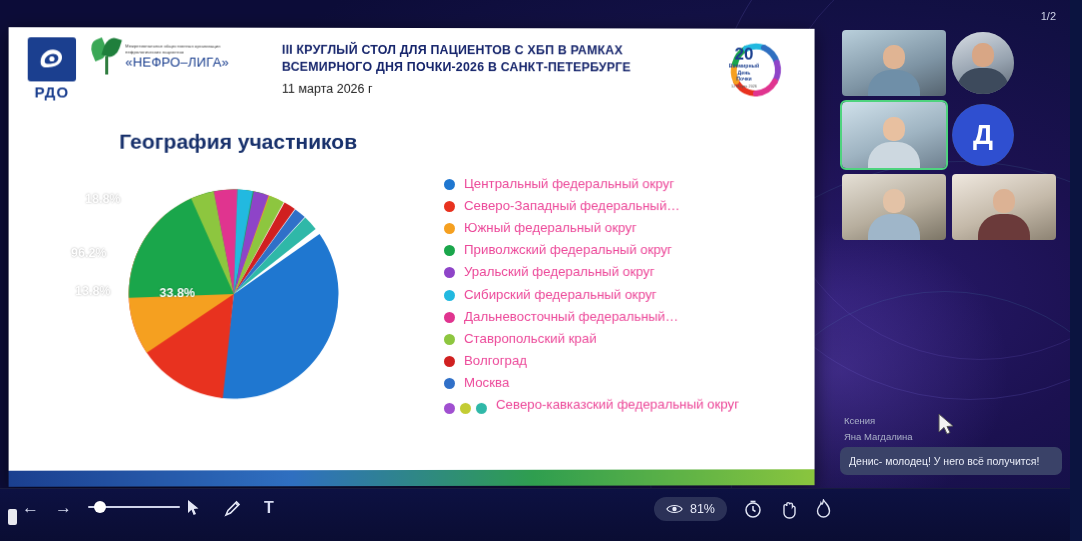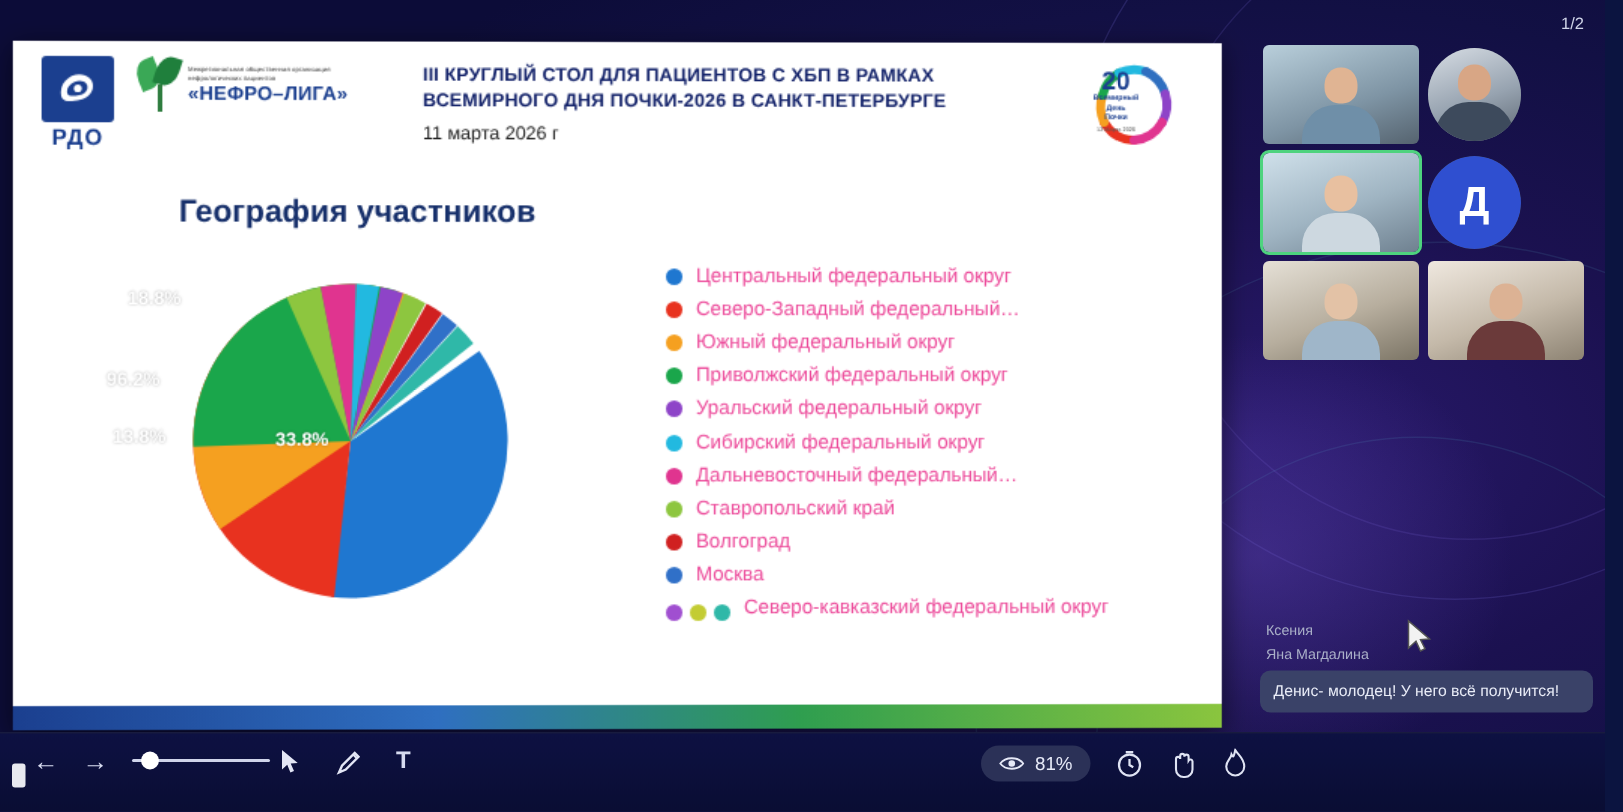--- a/index.html
+++ b/index.html
@@ -77,21 +77,21 @@
     position: absolute; display: block; border-radius: 60% 0 60% 0;
     background: #2f9e4f;
   }
   .leaf i:nth-child(1){ width:15px;height:20px; left:0; top:2px; transform: rotate(-22deg); background:#3aa856;}
   .leaf i:nth-child(2){ width:15px;height:20px; left:13px; top:0; transform: rotate(18deg); background:#1f7f3c;}
   .leaf i:nth-child(3){ width:3px;height:18px; left:14px; top:19px; border-radius:0; background:#2f7d3f;}
   .nefro-text .small {
     font-size: 4.2px; color: #333; line-height: 1.35; letter-spacing: .1px;
   }
   .nefro-text .big {
-    font-size: 13px; font-weight: bold; color: #1b3f8f; letter-spacing: .2px; text-align: center;
+    font-size: 13px; font-weight: normal; color: #1b3f8f; letter-spacing: .2px; text-align: center;
   }
   .head-title {
     flex: 1; padding-top: 4px; padding-left: 14px;
   }
   .head-title .t1 {
     font-size: 12.4px; font-weight: bold; color: #15246b; line-height: 1.35;
     letter-spacing: .2px;
   }
   .head-title .t2 {
     margin-top: 7px; font-size: 12.5px; color: #222; font-weight: 400;
@@ -322,21 +322,21 @@
               <path d="M0,0 L0,-95 A95,95 0 0,1 21.5,-92.5 Z" fill="#e0348f" transform="rotate(349)"></path>
               <path d="M0,0 L0,-95 A95,95 0 0,1 14.0,-93.9 Z" fill="#22b9e0" transform="rotate(2)"></path>
               <path d="M0,0 L0,-95 A95,95 0 0,1 14.0,-93.9 Z" fill="#8e44c8" transform="rotate(11)"></path>
               <path d="M0,0 L0,-95 A95,95 0 0,1 14.0,-93.9 Z" fill="#8dc63f" transform="rotate(20)"></path>
               <path d="M0,0 L0,-95 A95,95 0 0,1 11.0,-94.4 Z" fill="#d02020" transform="rotate(29)"></path>
               <path d="M0,0 L0,-95 A95,95 0 0,1 11.0,-94.4 Z" fill="#3070c8" transform="rotate(36)"></path>
               <path d="M0,0 L0,-95 A95,95 0 0,1 14.0,-93.9 Z" fill="#2fb8a8" transform="rotate(43)"></path>
             </g>
           </svg>
           <div class="pie-labels">
-            <span style="left:160px;top:126px">33.8%</span>
+            <span style="left:136px;top:126px">33.8%</span>
             <span style="left:52px;top:124px">13.8%</span>
             <span style="left:48px;top:86px">96.2%</span>
             <span style="left:62px;top:32px">18.8%</span>
           </div>
         </div>
 
         <div class="legend">
           <div class="legend-item">
             <span class="dot" style="background:#1f77d0"></span>
             <span class="legend-label">Центральный федеральный округ</span>

